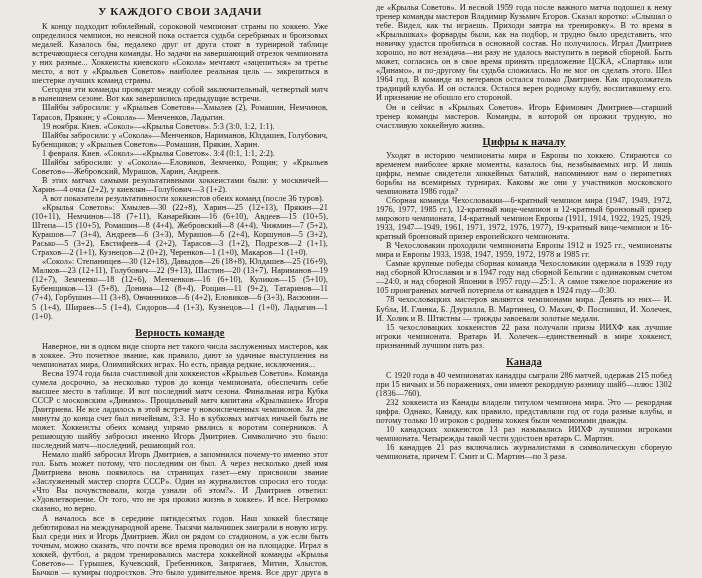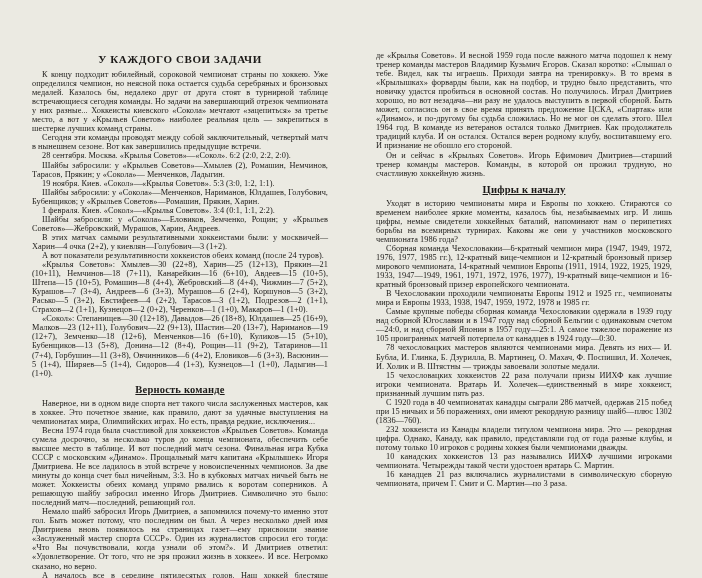--- a/index.html
+++ b/index.html
@@ -2,21 +2,21 @@
 <html><head>
 <meta charset="utf-8">
 <style>
   html, body { margin:0; padding:0; }
   body {
     width:702px; height:578px; overflow:hidden;
     background:#ebeae2;
     font-family:"Liberation Serif","DejaVu Serif",serif;
     color:#1c1a18;
   }
-  .page { position:relative; width:702px; height:452px;margin-top:48px; }
+  .page { position:relative; width:702px; height:452px; }
   .col {
     position:absolute; top:0;
     font-size:8.3px; line-height:9.05px;
     text-align:justify; letter-spacing:0.05px;
   }
   .col.left { left:32px; width:296px; top:3px; }
   .col.right { left:376px; width:296px; top:3px; }
   .title-main {
     text-align:center; font-weight:bold; font-size:11px;
     letter-spacing:0.6px; margin:4px 0 6px 0;
@@ -31,29 +31,28 @@
 </head>
 <body>
 
 <div class="page">
 
   <div class="col left">
     <div class="title-main">У КАЖДОГО СВОИ ЗАДАЧИ</div>
     <p>К концу подходит юбилейный, сороковой чемпионат страны по хоккею. Уже определился чемпион, но неясной пока остается судьба серебряных и бронзовых медалей. Казалось бы, недалеко друг от друга стоят в турнирной таблице встречающиеся сегодня команды. Но задачи на завершающий отрезок чемпионата у них разные... Хоккеисты киевского «Сокола» мечтают «зацепиться» за третье место, а вот у «Крыльев Советов» наиболее реальная цель — закрепиться в шестерке лучших команд страны.</p>
     <p>Сегодня эти команды проводят между собой заключительный, четвертый матч в нынешнем сезоне. Вот как завершились предыдущие встречи.</p>
 
-    <p>28 сентября. Москва. «Крылья Советов»—«Сокол». 6:2 (2:0, 2:2, 2:0).</p>
     <p>Шайбы забросили: у «Крыльев Советов»—Хмылев (2), Ромашин, Немчинов, Тарасов, Прякин; у «Сокола»— Менченков, Ладыгин.</p>
     <p>19 ноября. Киев. «Сокол»—«Крылья Советов». 5:3 (3:0, 1:2, 1:1).</p>
     <p>Шайбы забросили: у «Сокола»—Менченков, Нариманов, Юлдашев, Голубович, Бубенщиков; у «Крыльев Советов»—Ромашин, Прякин, Харин.</p>
     <p>1 февраля. Киев. «Сокол»—«Крылья Советов». 3:4 (0:1, 1:1, 2:2).</p>
     <p>Шайбы забросили: у «Сокола»—Еловиков, Земченко, Рощин; у «Крыльев Советов»—Жебровский, Мурашов, Харин, Андреев.</p>
 
     <p>В этих матчах самыми результативными хоккеистами были: у москвичей—Харин—4 очка (2+2), у киевлян—Голубович—3 (1+2).</p>
-    <p>А вот показатели результативности хоккеистов обеих команд (после 24 туров).</p>
+    <p>А вот показатели результативности хоккеистов обеих команд (после 36 туров).</p>
     <p>«Крылья Советов»: Хмылев—30 (22+8), Харин—25 (12+13), Прякин—21 (10+11), Немчинов—18 (7+11), Канарейкин—16 (6+10), Авдеев—15 (10+5), Штепа—15 (10+5), Ромашин—8 (4+4), Жебровский—8 (4+4), Чижмин—7 (5+2), Курашов—7 (3+4), Андреев—6 (3+3), Мурашов—6 (2+4), Коршунов—5 (3+2), Расько—5 (3+2), Евстифеев—4 (2+2), Тарасов—3 (1+2), Подрезов—2 (1+1), Страхов—2 (1+1), Кузнецов—2 (0+2), Черенков—1 (1+0), Макаров—1 (1+0).</p>
     <p>«Сокол»: Степанищев—30 (12+18), Давыдов—26 (18+8), Юлдашев—25 (16+9), Малков—23 (12+11), Голубович—22 (9+13), Шастин—20 (13+7), Нариманов—19 (12+7), Земченко—18 (12+6), Менченков—16 (6+10), Куликов—15 (5+10), Бубенщиков—13 (5+8), Донина—12 (8+4), Рощин—11 (9+2), Татаринов—11 (7+4), Горбушин—11 (3+8), Овчинников—6 (4+2), Еловиков—6 (3+3), Васюнин—5 (1+4), Ширяев—5 (1+4), Сидоров—4 (1+3), Кузнецов—1 (1+0), Ладыгин—1 (1+0).</p>
 
     <div class="h2">Верность команде</div>
     <p>Наверное, ни в одном виде спорта нет такого числа заслуженных мастеров, как в хоккее. Это почетное звание, как правило, дают за удачные выступления на чемпионатах мира, Олимпийских играх. Но есть, правда редкие, исключения...</p>
     <p>Весна 1974 года была счастливой для хоккеистов «Крыльев Советов». Команда сумела досрочно, за несколько туров до конца чемпионата, обеспечить себе высшее место в таблице. И вот последний матч сезона. Финальная игра Кубка СССР с московским «Динамо». Прощальный матч капитана «Крылышек» Игоря Дмитриева. Не все ладилось в этой встрече у новоиспеченных чемпионов. За две минуты до конца счет был ничейным, 3:3. Но в кубковых матчах ничьей быть не может. Хоккеисты обеих команд упрямо рвались к воротам соперников. А решающую шайбу забросил именно Игорь Дмитриев. Символично это было: последний матч—последний, решающий гол.</p>
     <p>Немало шайб забросил Игорь Дмитриев, а запомнился почему-то именно этот гол. Быть может потому, что последним он был. А через несколько дней имя Дмитриева вновь появилось на страницах газет—ему присвоили звание «Заслуженный мастер спорта СССР». Один из журналистов спросил его тогда: «Что Вы почувствовали, когда узнали об этом?». И Дмитриев ответил: «Удовлетворение. От того, что не зря прожил жизнь в хоккее». И все. Негромко сказано, но верно.</p>
     <p>А началось все в середине пятидесятых годов. Наш хоккей блестяще дебютировал на международной арене. Тысячи мальчишек заиграли в новую игру. Был среди них и Игорь Дмитриев. Жил он рядом со стадионом, а уж если быть точным, можно сказать, что почти все время проводил он на площадке. Играл в хоккей, футбол, а рядом тренировались мастера хоккейной команды «Крылья Советов»— Гурышев, Кучевский, Гребенников, Запрягаев, Митин, Хлыстов, Бычков — кумиры подростков. Это было удивительное время. Все друг друга в лицо знали, словно одной спортивной семьей жили. Играл Игорь тогда в команде своей школы, потом в юношеской коман-</p>
   </div>
 
@@ -63,20 +62,21 @@
 
     <div class="h2">Цифры к началу</div>
     <p>Уходят в историю чемпионаты мира и Европы по хоккею. Стираются со временем наиболее яркие моменты, казалось бы, незабываемых игр. И лишь цифры, немые свидетели хоккейных баталий, напоминают нам о перипетиях борьбы на всемирных турнирах. Каковы же они у участников московского чемпионата 1986 года?</p>
 
     <p>Сборная команда Чехословакии—6-кратный чемпион мира (1947, 1949, 1972, 1976, 1977, 1985 гг.), 12-кратный вице-чемпион и 12-кратный бронзовый призер мирового чемпионата, 14-кратный чемпион Европы (1911, 1914, 1922, 1925, 1929, 1933, 1947—1949, 1961, 1971, 1972, 1976, 1977), 19-кратный вице-чемпион и 16-кратный бронзовый призер европейского чемпионата.</p>
     <p>В Чехословакии проходили чемпионаты Европы 1912 и 1925 гг., чемпионаты мира и Европы 1933, 1938, 1947, 1959, 1972, 1978 и 1985 гг.</p>
     <p>Самые крупные победы сборная команда Чехословакии одержала в 1939 году над сборной Югославии и в 1947 году над сборной Бельгии с одинаковым счетом—24:0, и над сборной Японии в 1957 году—25:1. А самое тяжелое поражение из 105 проигранных матчей потерпела от канадцев в 1924 году—0:30.</p>
     <p>78 чехословацких мастеров являются чемпионами мира. Девять из них— И. Бубла, И. Глинка, Б. Дзурилла, В. Мартинец, О. Махач, Ф. Поспишил, И. Холечек, И. Холик и В. Штястны — трижды завоевали золотые медали.</p>
     <p>15 чехословацких хоккеистов 22 раза получали призы ИИХФ как лучшие игроки чемпионата. Вратарь И. Холечек—единственный в мире хоккеист, признанный лучшим пять раз.</p>
 
+    <div class="h2">Канада</div>
     <p>С 1920 года в 40 чемпионатах канадцы сыграли 286 матчей, одержав 215 побед при 15 ничьих и 56 поражениях, они имеют рекордную разницу шайб—плюс 1302 (1836—760).</p>
     <p>232 хоккеиста из Канады владели титулом чемпиона мира. Это — рекордная цифра. Однако, Канаду, как правило, представляли год от года разные клубы, и потому только 10 игроков с родины хоккея были чемпионами дважды.</p>
     <p>10 канадских хоккеистов 13 раз назывались ИИХФ лучшими игроками чемпионата. Четырежды такой чести удостоен вратарь С. Мартин.</p>
     <p>16 канадцев 21 раз включались журналистами в символическую сборную чемпионата, причем Г. Смит и С. Мартин—по 3 раза.</p>
 
   </div>
 
 </div>
 
 </body></html>

